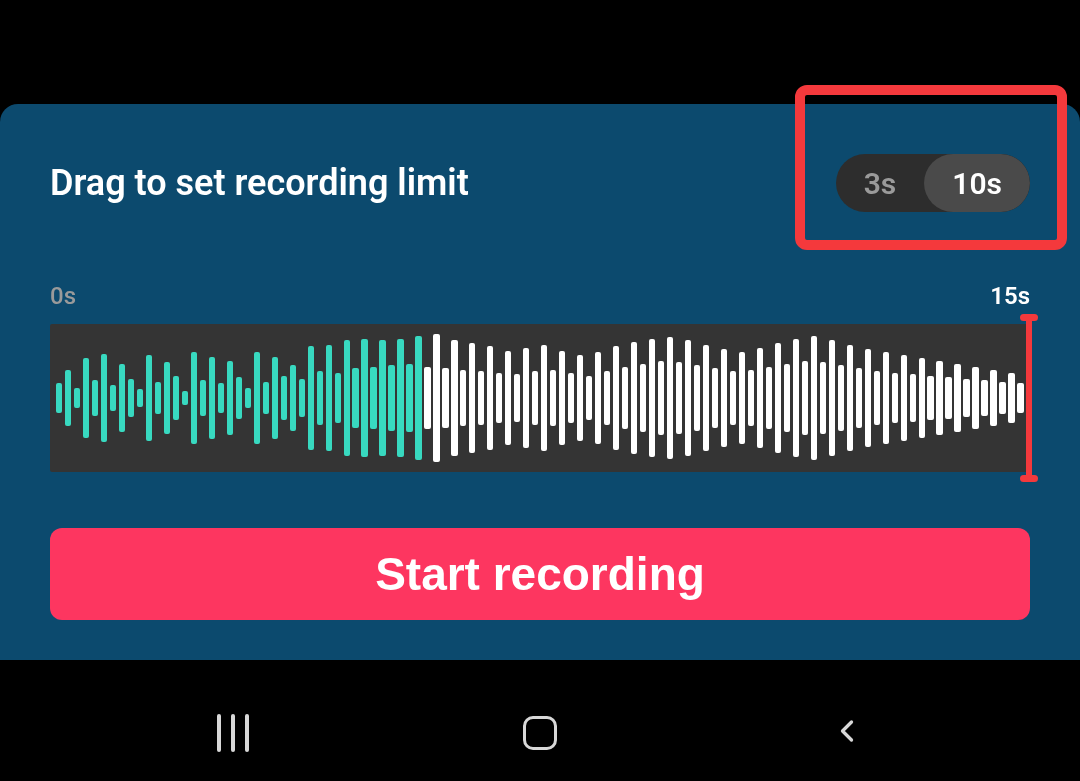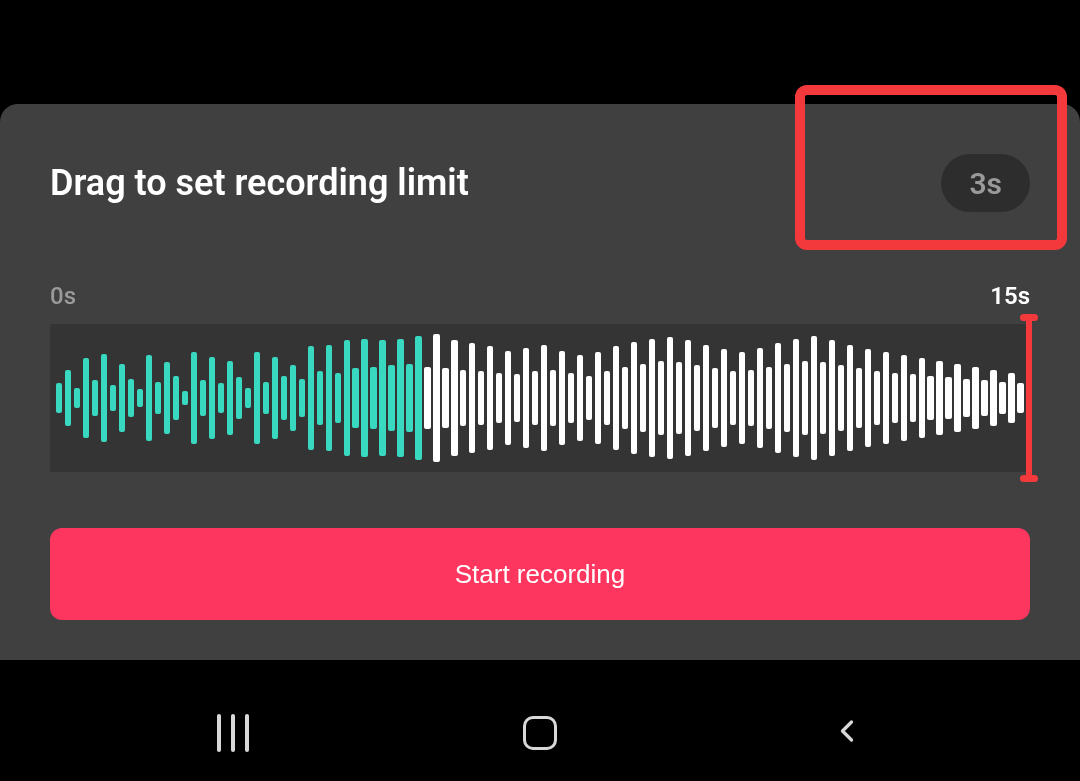--- a/index.html
+++ b/index.html
@@ -13,21 +13,21 @@
       height: 781px;
       font-family: -apple-system, BlinkMacSystemFont, 'Segoe UI', Roboto, sans-serif;
       overflow: hidden;
     }
     .panel {
       position: absolute;
       top: 104px;
       left: 0;
       right: 12px;
       width: 1080px;
-      background: #404040;
+      background: #0c4a6e;
       border-radius: 18px 18px 0 0;
       padding: 50px 50px 40px 50px;
     }
     .header-row {
       display: flex;
       justify-content: space-between;
       align-items: center;
       margin-bottom: 70px;
     }
     .title {
@@ -128,22 +128,22 @@
     .drag-handle::after {
       bottom: 0;
     }
     .start-button {
       width: 100%;
       background: #fd3660;
       color: #fff;
       border: none;
       border-radius: 12px;
       height: 92px;
-      font-size: 26px;
-      font-weight: 400;
+      font-size: 46px;
+      font-weight: 700;
       cursor: pointer;
     }
     .nav-bar {
       position: absolute;
       bottom: 0;
       left: 0;
       right: 0;
       height: 96px;
       background: #000;
       display: flex;
@@ -183,20 +183,21 @@
 </head>
 <body>
 
 <div class="highlight-box"></div>
 
 <div class="panel">
   <div class="header-row">
     <div class="title">Drag to set recording limit</div>
     <div class="toggle">
       <div class="toggle-option">3s</div>
+      <div class="toggle-option selected">10s</div>
     </div>
   </div>
 
   <div class="time-labels">
     <span class="time-label">0s</span>
     <span class="time-label end">15s</span>
   </div>
 
   <div class="waveform-container" id="waveform">
     <div class="wave-bar teal" style="height: 20%;"></div>

